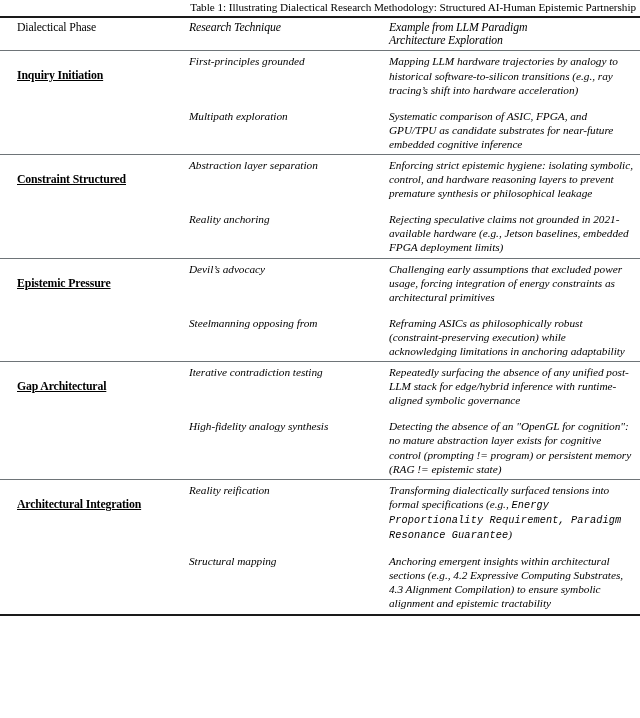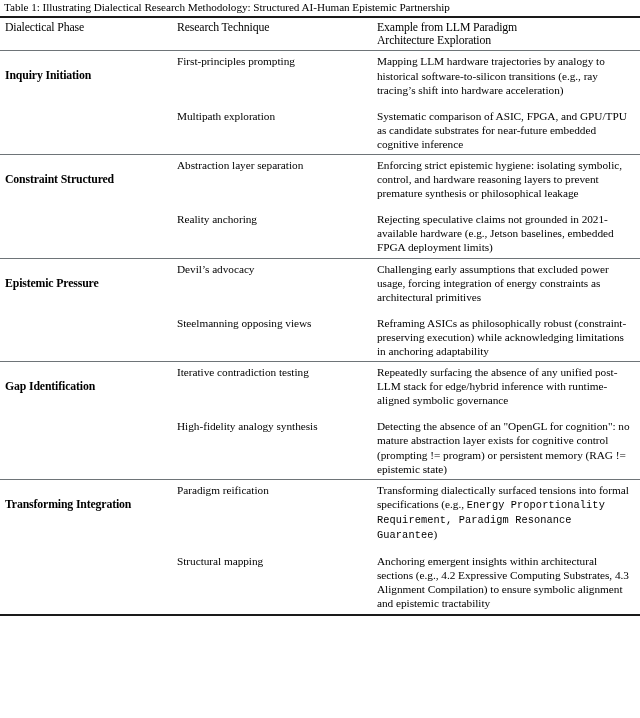--- a/index.html
+++ b/index.html
@@ -19,50 +19,51 @@
     position: relative;
     width: 640px;
     height: 718px;
     box-sizing: border-box;
   }
 
   
   .caption {
     font-size: 11.2px;
     line-height: 13px;
-    text-align: left;
+    text-align: right;
     padding: 1px 4px 2px 4px;
     white-space: nowrap;
     letter-spacing: -0.05px;
   }
 
   
   table.booktabs {
     border-collapse: collapse;
     width: 640px;
     table-layout: fixed;
     font-size: 11.3px;
   }
 
   table.booktabs col.c1 { width: 172px; }
   table.booktabs col.c2 { width: 200px; }
   table.booktabs col.c3 { width: 268px; }
 
   table.booktabs td,
   table.booktabs th {
     vertical-align: top;
-    padding: 3px 6px 3px 5px;
+    padding: 3px 6px 3px 17px;
     border: 0;
     text-align: left;
     font-weight: normal;
   }
 
   
   td.vrule, th.vrule {
     border-left: 1px solid #555a5e;
+    font-style: italic;
   }
 
   
   tr.toprule > td {
     border-top: 2.1px solid #1a1a1a;
     padding: 0;
     height: 0;
     font-size: 0;
     line-height: 0;
   }
@@ -91,20 +92,21 @@
     padding: 0; height: 0; font-size: 0; line-height: 0;
     border-top: 1px solid #7d8286;
   }
 
   .phase-label {
     font-weight: bold;
     font-size: 11.8px;
     display: block;
     padding-top: 14px;
     letter-spacing: -0.15px;
+    text-decoration: underline;
   }
 
   th.colhead {
     font-weight: bold;
     font-size: 11.8px;
     line-height: 13.2px;
     padding-top: 7px;
     padding-bottom: 8px;
     letter-spacing: -0.15px;
   }
@@ -158,21 +160,21 @@
         <td></td>
         <td></td>
         <td></td>
       </tr>
 
       <tr>
         <td rowspan="3">
           <span class="phase-label">Inquiry Initiation</span>
         </td>
         <td class="tech vrule">
-          <span class="cell-text">First-principles prompting</span>
+          <span class="cell-text">First-principles grounded</span>
         </td>
         <td class="ex vrule">
           <span class="cell-text">Mapping LLM hardware trajectories by analogy to historical software-to-silicon transitions (e.g., ray tracing’s shift into hardware acceleration)</span>
         </td>
       </tr>
       <tr>
         <td class="innerline vrule"></td>
         <td class="innerline vrule"></td>
       </tr>
       <tr>
@@ -230,36 +232,36 @@
         <td class="ex vrule">
           <span class="cell-text">Challenging early assumptions that excluded power usage, forcing integration of energy constraints as architectural primitives</span>
         </td>
       </tr>
       <tr>
         <td class="innerline vrule"></td>
         <td class="innerline vrule"></td>
       </tr>
       <tr>
         <td class="tech vrule">
-          <span class="cell-text">Steelmanning opposing views</span>
+          <span class="cell-text">Steelmanning opposing from</span>
         </td>
         <td class="ex vrule">
           <span class="cell-text">Reframing ASICs as philosophically robust (constraint-preserving execution) while acknowledging limitations in anchoring adaptability</span>
         </td>
       </tr>
 
       <tr class="sectionrule">
         <td></td>
         <td></td>
         <td></td>
       </tr>
 
       <tr>
         <td rowspan="3">
-          <span class="phase-label">Gap Identification</span>
+          <span class="phase-label">Gap Architectural</span>
         </td>
         <td class="tech vrule">
           <span class="cell-text">Iterative contradiction testing</span>
         </td>
         <td class="ex vrule">
           <span class="cell-text">Repeatedly surfacing the absence of any unified post-LLM stack for edge/hybrid inference with runtime-aligned symbolic governance</span>
         </td>
       </tr>
       <tr>
         <td class="innerline vrule"></td>
@@ -275,24 +277,24 @@
       </tr>
 
       <tr class="sectionrule">
         <td></td>
         <td></td>
         <td></td>
       </tr>
 
       <tr>
         <td rowspan="3">
-          <span class="phase-label">Transforming Integration</span>
-        </td>
-        <td class="tech vrule">
-          <span class="cell-text">Paradigm reification</span>
+          <span class="phase-label">Architectural Integration</span>
+        </td>
+        <td class="tech vrule">
+          <span class="cell-text">Reality reification</span>
         </td>
         <td class="ex vrule">
           <span class="cell-text"><span>Transforming dialectically surfaced tensions into formal specifications (e.g., </span><span class="mono">Energy Proportionality Requirement, Paradigm Resonance Guarantee</span><span>)</span></span>
         </td>
       </tr>
       <tr>
         <td class="innerline vrule"></td>
         <td class="innerline vrule"></td>
       </tr>
       <tr>

